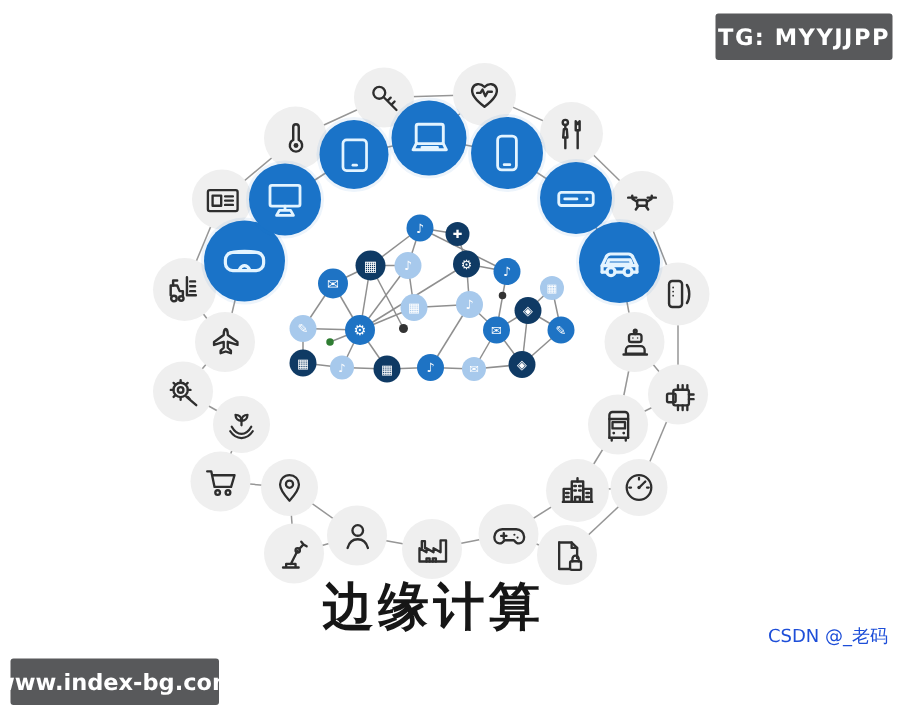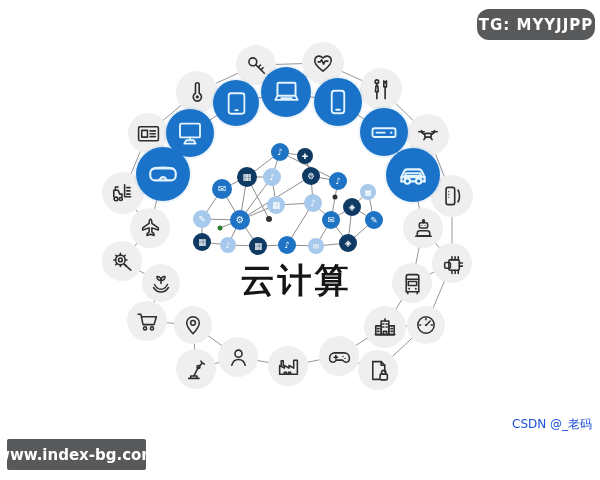--- a/index.html
+++ b/index.html
@@ -19,21 +19,21 @@
   .label {
     position:absolute; transform:translate(-50%,-50%);
     font-weight:700; color:#161616; letter-spacing:3px; white-space:nowrap;
   }
   .label.cloud { font-size:34px; }
   .label.edge  { font-size:34px; }
   .wm {
     position:absolute; background:#58595b; color:#ffffff; font-weight:700;
     display:flex; align-items:center; justify-content:center; white-space:nowrap;
   }
-  .wm.tg   { left:477px; top:9px;  width:118px; height:31px; font-size:15px; letter-spacing:1px; border-radius:12px; }
+  .wm.tg   { left:477px; top:9px;  width:118px; height:31px; font-size:15px; letter-spacing:1px; border-radius:2px; }
   .wm.site { left:7px; top:439px; width:139px; height:31px; font-size:15px; border-radius:2px; }
   .csdn {
     position:absolute; left:512px; top:416px; font-size:12px; color:#1d4ed8; white-space:nowrap;
   }
 </style>
 </head>
 <body>
 
 <div class="stage">
   <svg class="lines-svg" viewBox="0 0 600 480" xmlns="http://www.w3.org/2000/svg">
@@ -426,17 +426,17 @@
       <div class="ring-node blue" style="left: 386px; top: 148px; width: 54px; height: 54px;">
         <svg width="34" height="34" viewBox="0 0 24 24" fill="none" stroke="currentColor" stroke-width="1.5" stroke-linecap="round" stroke-linejoin="round">
           <path d="M3.8 16.5v-3l1.8-3.8C6 8.6 6.8 8 7.8 8h8.4c1 0 1.8.6 2.2 1.7l1.8 3.8v3"></path>
           <path d="M3.8 13.5h16.4M7 10.8h10l.8 2H6.2z"></path>
           <circle cx="8" cy="16.3" r="1.9"></circle>
           <circle cx="16" cy="16.3" r="1.9"></circle>
           <path d="M3.8 16.5h2.3M9.9 16.5h4.2M17.9 16.5h2.3"></path>
         </svg>
       </div>
     </div>
-  <div class="label cloud" style="left:296px; top:281px;">云计算</div>
+  <div class="label edge" style="left:289px; top:405px;">边缘计算</div>
   <div class="wm tg">TG: MYYJJPP</div>
   <div class="wm site">www.index-bg.com</div>
   <div class="csdn">CSDN @_老码</div>
 </div>
 
 </body></html>

